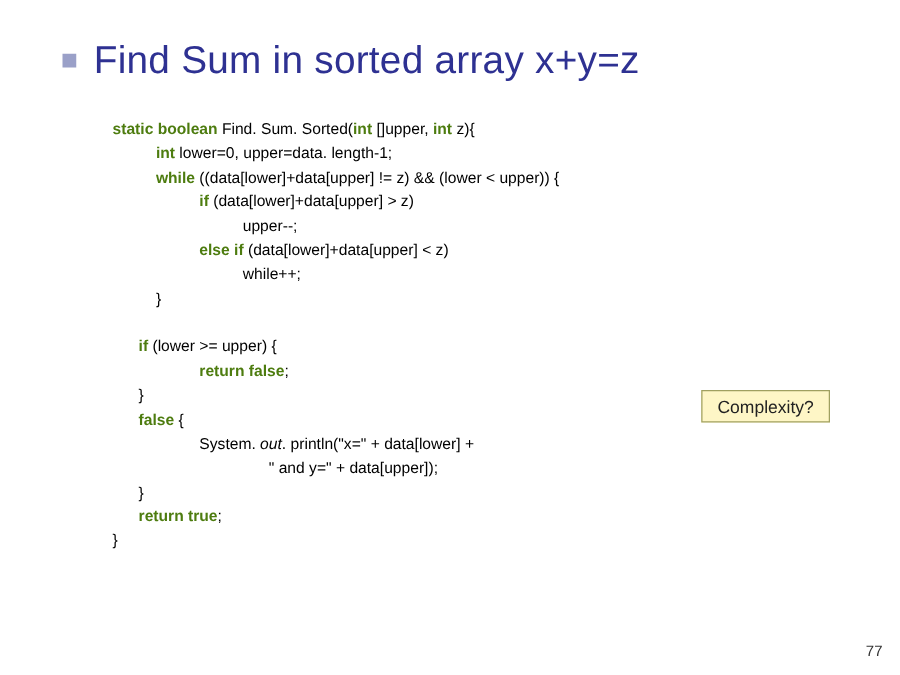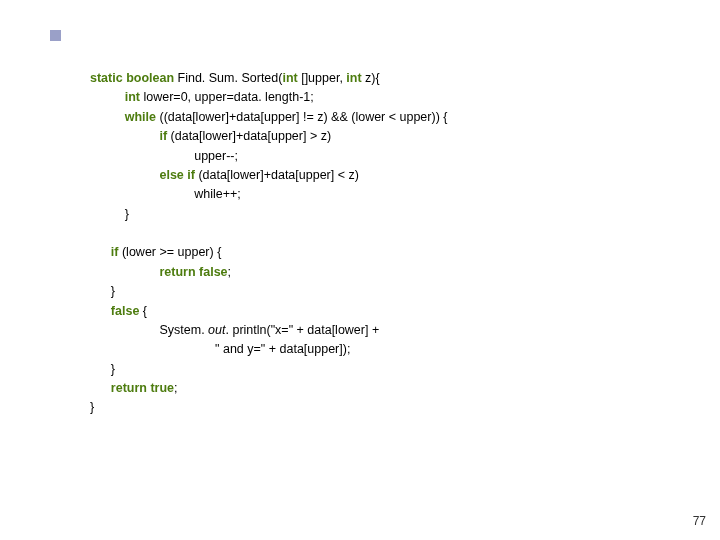--- a/index.html
+++ b/index.html
@@ -64,20 +64,21 @@
     font-size: 12px;
     color: #333;
   }
 </style>
 </head>
 <body>
 
 <div class="slide">
   <div class="title-row">
     <div class="bullet"></div>
+    <div class="title">Find Sum in sorted array x+y=z</div>
   </div>
 
   <div class="code-block"><span class="kw">static boolean</span><span> Find. Sum. Sorted(</span><span class="kw">int</span><span> []upper, </span><span class="kw">int</span><span> z){</span>
           <span class="kw">int</span><span> lower=0, upper=data. length-1;</span>
           <span class="kw">while</span><span> ((data[lower]+data[upper] != z) &amp;&amp; (lower &lt; upper)) {</span>
                     <span class="kw">if</span><span> (data[lower]+data[upper] &gt; z)</span>
                               <span>upper--;</span>
                     <span class="kw">else if</span><span> (data[lower]+data[upper] &lt; z)</span>
                               <span>while++;</span>
           <span>}</span>
@@ -85,15 +86,16 @@
       <span class="kw">if</span><span> (lower &gt;= upper) {</span>
                     <span class="kw">return false</span><span>;</span>
       <span>}</span>
       <span class="kw">false</span><span> {</span>
                     <span>System. </span><span class="italic">out</span><span>. println("x=" + data[lower] +</span>
                                     <span>" and y=" + data[upper]);</span>
       <span>}</span>
       <span class="kw">return true</span><span>;</span>
 <span>}</span></div>
 
+  <div class="complexity">Complexity?</div>
 
   <div class="pagenum">77</div>
 </div>
 
 </body></html>

